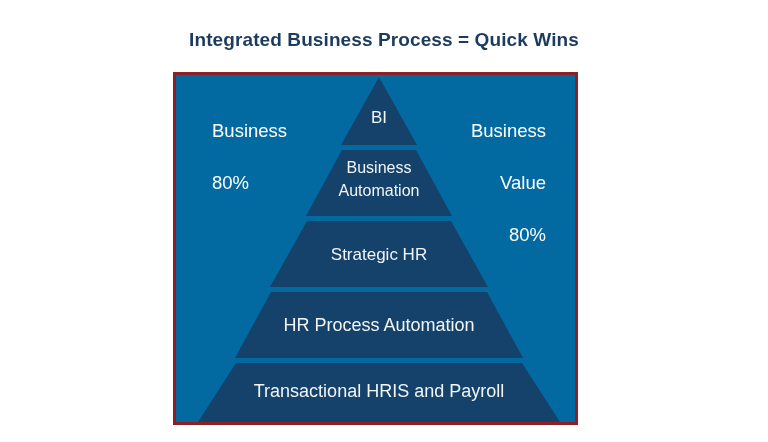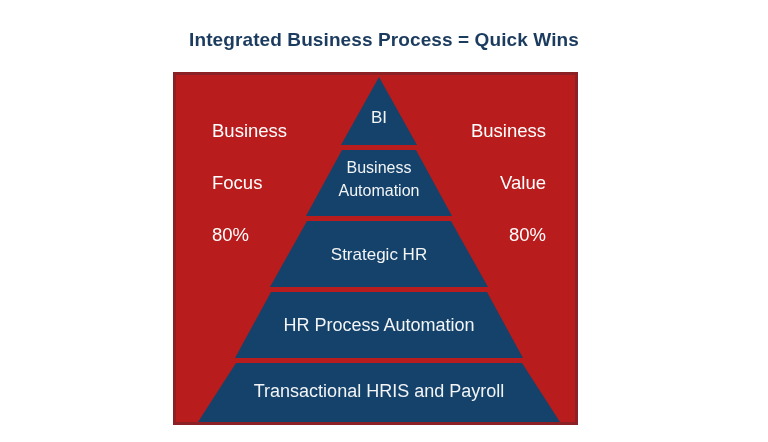--- a/index.html
+++ b/index.html
@@ -29,21 +29,21 @@
     white-space: nowrap;
   }
 
   
   #diagram-frame {
     position: absolute;
     left: 173px;
     top: 72px;
     width: 399px;
     height: 347px;
-    background: #b91c1c;
+    background: #0369a1;
     border: 3px solid #8B2025;
     box-sizing: content-box;
     overflow: hidden;
   }
 
   #pyramid-svg {
     position: absolute;
     left: 0;
     top: 0;
     width: 399px;
@@ -119,21 +119,20 @@
     </g>
 
     <g>
       <polygon class="tier-shape" points="60,288 346,288 384,347 22,347"></polygon>
       <text class="tier-label tier-label-t5" x="203" y="317">Transactional HRIS and Payroll</text>
     </g>
   </svg>
 
   <div id="caption-left" class="side-caption">
     <div>Business</div>
-    <div>Focus</div>
     <div>80%</div>
   </div>
 
   <div id="caption-right" class="side-caption">
     <div>Business</div>
     <div>Value</div>
     <div>80%</div>
   </div>
 
 </div>

